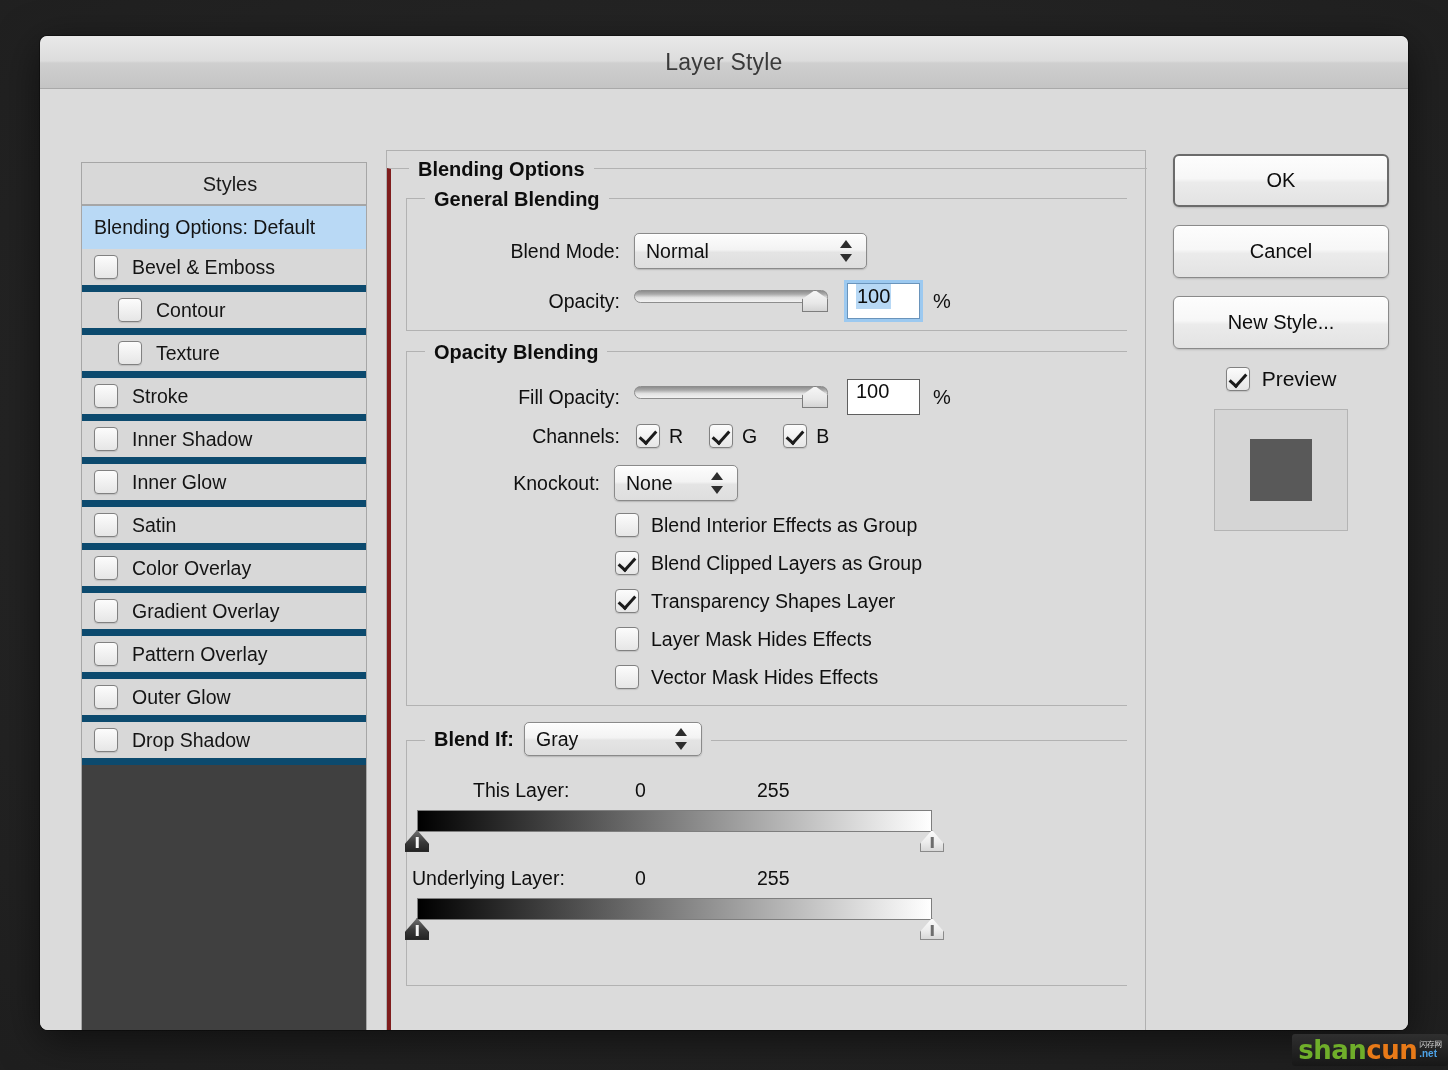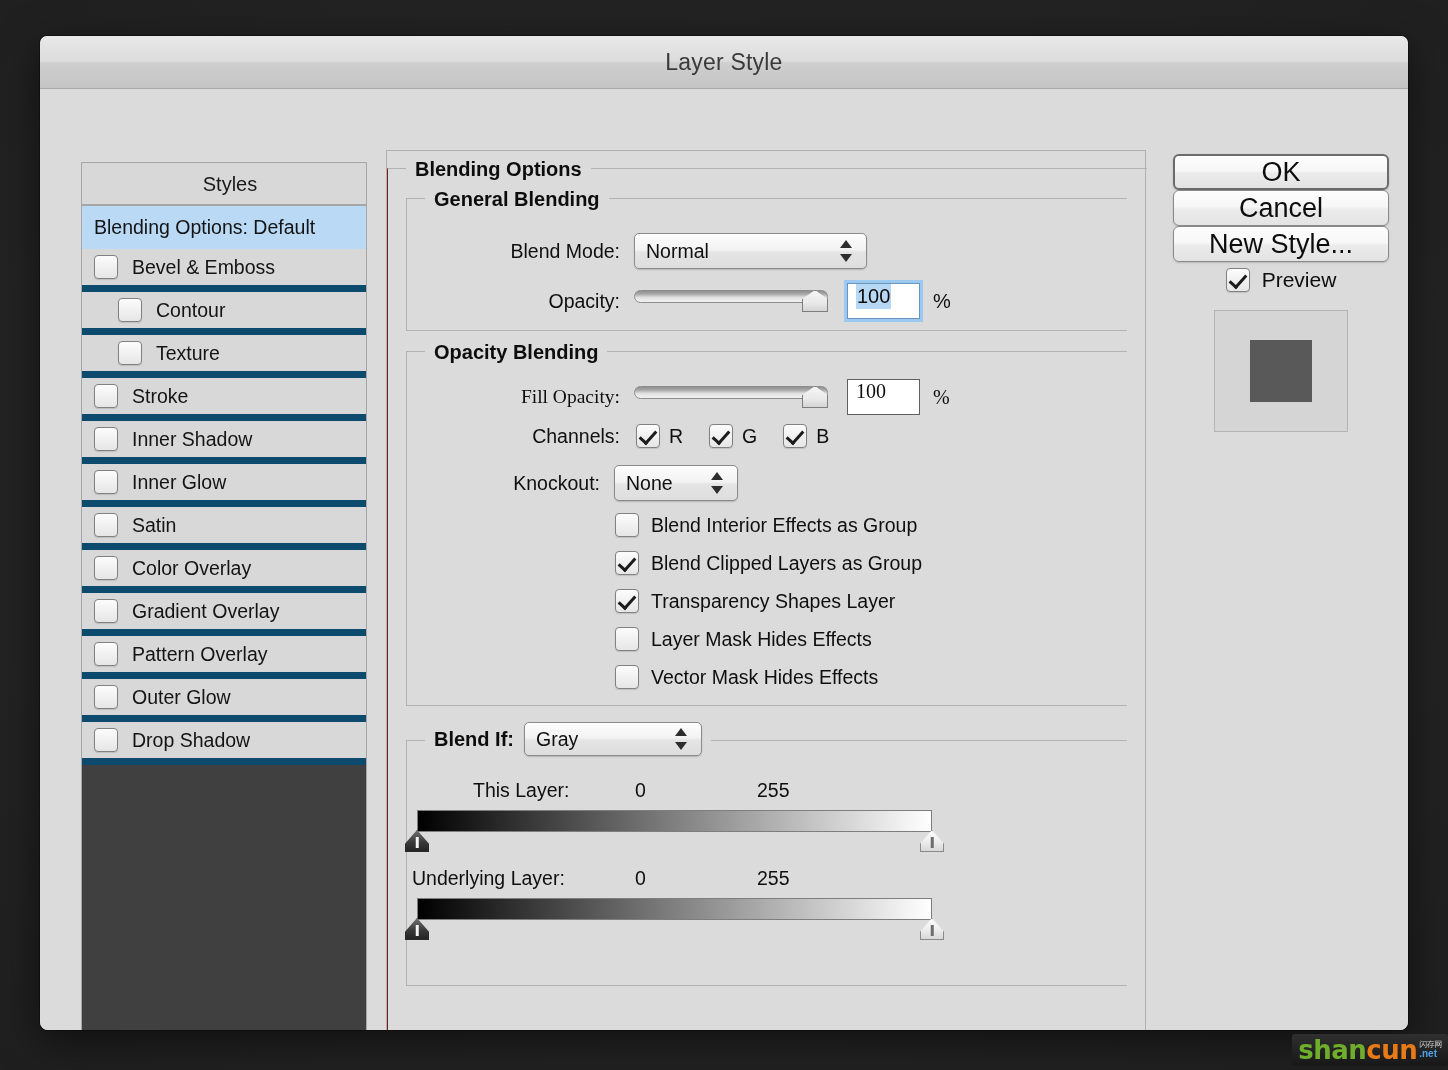--- a/index.html
+++ b/index.html
@@ -149,21 +149,21 @@
     background: #dbdbdb;
     padding: 0 9px;
     font-size: 20px;
     font-weight: bold;
     color: #0d0d0d;
     white-space: nowrap;
   }
   #grp-blending-options {
     left: 0px; top: 17px; width: 760px; height: 887px;
     border-top-color: #b2b2b2;
-    border-left: 1px solid #7f1d1d;
+    border-left: 4px solid #7f1d1d;
     border-right: none;
     border-bottom: none;
     padding-left: 23px;
   }
   #grp-general {
     left: 19px; top: 47px; width: 721px; height: 133px;
     border-right: none; border-bottom-color:#b2b2b2;
   }
   #grp-advanced {
     left: 19px; top: 200px; width: 721px; height: 355px;
@@ -354,31 +354,32 @@
 
   
   #rightcol {
     position: absolute;
     left: 1133px;
     top: 65px;
     width: 216px;
   }
   .btn {
     width: 216px;
-    height: 36px;
+    height: 53px;
     border: 1px solid #8a8a8a;
     border-radius: 6px;
     background: linear-gradient(to bottom, #fdfdfd 0%, #f7f7f7 46%, #ebebeb 54%, #e3e3e3 100%);
     box-shadow: 0 1px 2px rgba(0,0,0,0.16), inset 0 1px 0 #fff;
     display: flex;
     align-items: center;
     justify-content: center;
-    font-size: 27px;
+    font-size: 20px;
     color: #0d0d0d;
     box-sizing: border-box;
+    margin-bottom: 18px;
   }
   .btn.default {
     border: 2px solid #6b6b6b;
   }
   #preview-row {
     display: flex;
     align-items: center;
     justify-content: center;
     margin-top: 6px;
     margin-bottom: 18px;
@@ -543,21 +544,21 @@
           <div class="numfield focused" style="width:73px; margin-left:19px;">
             <span class="numval">100</span>
           </div>
           <span class="pct" style="margin-left:13px;">%</span>
         </div>
       </div>
 
       <div class="group" id="grp-advanced">
         <div class="legend">Opacity Blending</div>
 
-        <div class="row" style="left:0px; top:27px; width:700px;font-family:Liberation Serif, serif;">
+        <div class="row" style="left:0px; top:27px; width:700px;">
           <div class="fld-label" style="width:213px;">Fill Opacity:</div>
           <div class="slider" style="width:194px; margin-left:14px;">
             <div class="track"></div>
             <div class="knob" id="fill-opacity-knob" style="left: 168px;"></div>
           </div>
           <div class="numfield" style="width:73px; margin-left:19px;">
             <span class="numval">100</span>
           </div>
           <span class="pct" style="margin-left:13px;">%</span>
         </div>

